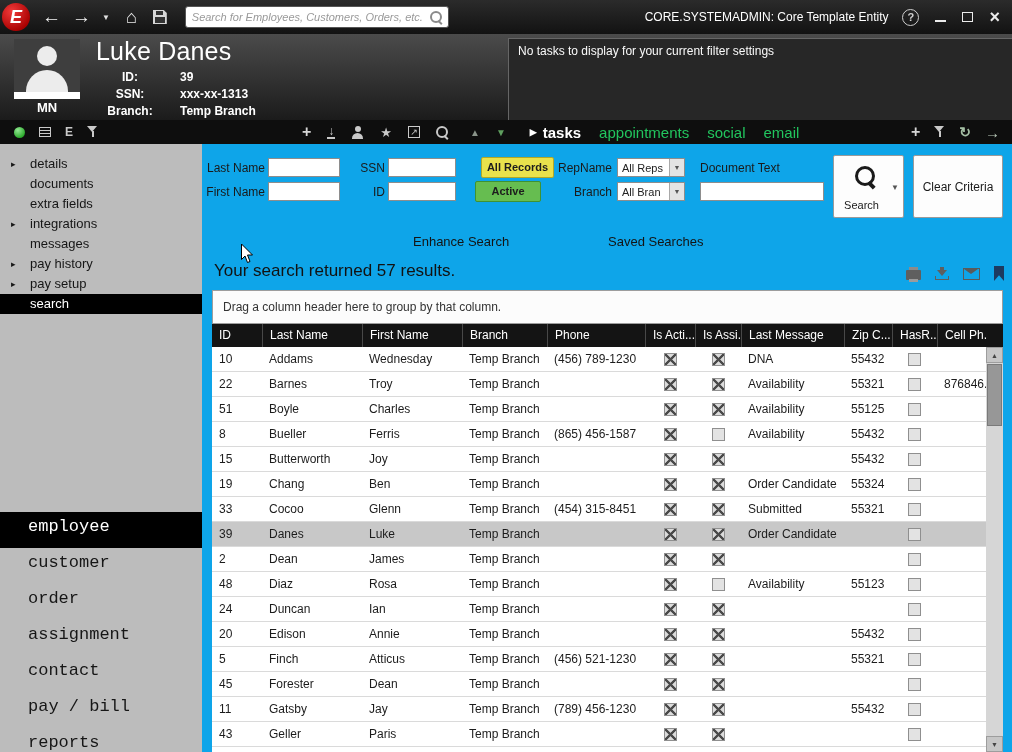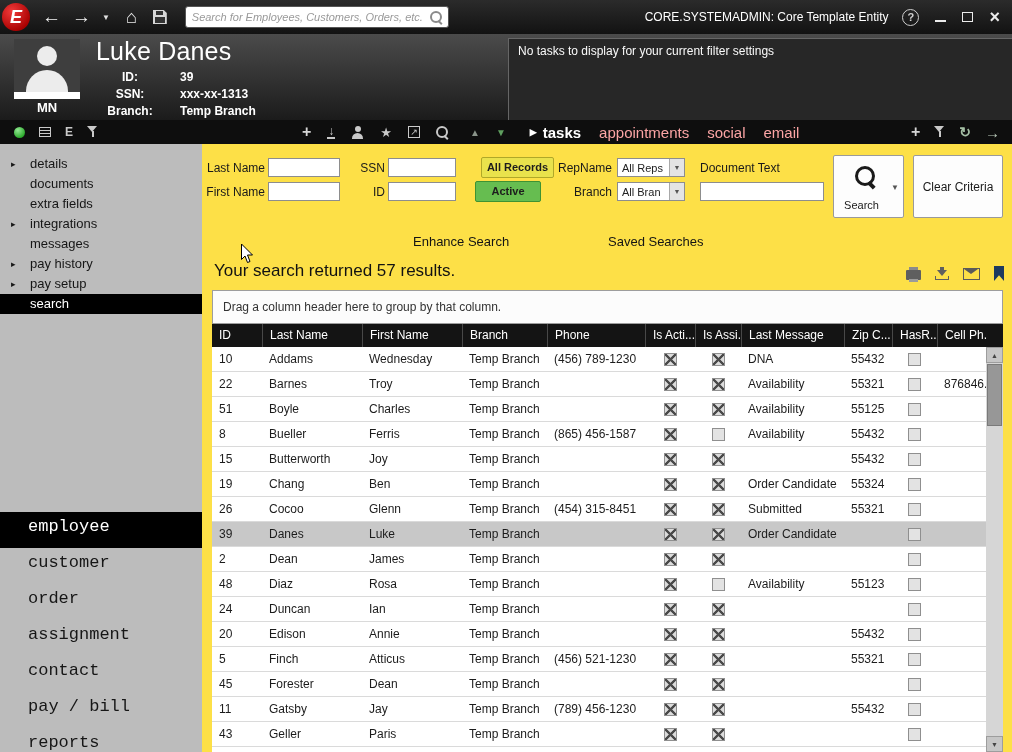--- a/index.html
+++ b/index.html
@@ -82,40 +82,40 @@
   .person-icon::after { content:""; position:absolute; left:1px; bottom:0; width:11px; height:6px;
     border-radius:6px 6px 0 0; background:#c9c9c9; }
   .star-glyph { color:#c9c9c9; font-size:13px; line-height:13px; }
   .export-glyph { width:12px; height:12px; border:1px solid #c9c9c9; color:#c9c9c9; font-size:9px;
     line-height:10px; text-align:center; display:inline-block; }
   .mag-icon.light::before { border-color:#c9c9c9; }
   .mag-icon.light::after { background:#c9c9c9; }
   .up-glyph { color:#8a948a; font-size:10px; }
   .down-glyph { color:#5f9f5f; font-size:10px; }
   .tab-strip { display:flex; align-items:center; gap:18px; margin-left:24px; font-size:15px; }
-  .tbtab { color:#fca5a5; display:flex; align-items:center; gap:6px; }
+  .tbtab { color:#22c55e; display:flex; align-items:center; gap:6px; }
   .tbtab.active { color:#fff; font-weight:bold; }
   .tab-marker { font-size:9px; color:#fff; }
   .tb-right { margin-left:auto; display:flex; align-items:center; gap:14px; padding-right:12px; }
   .refresh-glyph { color:#a5c0a5; font-size:14px; font-weight:bold; line-height:14px; }
   .goto-glyph { color:#b9c9b9; font-size:15px; font-weight:bold; line-height:15px; }
 
   
   .sidebar { position:absolute; top:144px; left:0; width:202px; bottom:0; background:#bcbcbc; z-index:10; }
   .nav-top { list-style:none; margin-top:10px; font-size:13px; color:#161616; }
   .nav-top li { position:relative; height:20px; line-height:20px; padding-left:30px; cursor:default; }
   .nav-top li .bullet { position:absolute; left:11px; top:0; font-size:9px; }
   .nav-top li.sel { background:#000; color:#fff; }
   .nav-sections { list-style:none; position:absolute; left:0; right:0; top:368px; font-size:17px; color:#161616; }
   .nav-sections li { position:relative; height:36px; line-height:30px; padding-left:28px; cursor:default;font-family:Liberation Mono, monospace; }
   .nav-sections li.sel { background:#000; color:#fff; }
   .section-arrow { position:absolute; right:20px; top:0; font-size:10px; }
 
   
-  .main { position:absolute; top:144px; left:202px; right:0; bottom:0; background:#fde047; }
+  .main { position:absolute; top:144px; left:202px; right:0; bottom:0; background:#0ea5e9; }
   .flabel { position:absolute; font-size:12px; color:#1a1a1a; }
   .finput { position:absolute; height:19px; border:1px solid #8d8d8d; background:#fff; font-size:12px;
     padding:0 3px; font-family:"Liberation Sans", sans-serif; outline:none; }
   .toggle { position:absolute; height:21px; border-radius:2px; font-size:11px; font-weight:bold;
     color:#1d1d1d; text-align:center; line-height:19px; }
   .toggle.records { background:#e9e24c; border:1px solid #b0a828;margin-left:6px; }
   .toggle.active { background:#66bd50; border:1px solid #3f9232; }
   .fselect { position:absolute; height:19px; background:#fff; border:1px solid #8d8d8d; font-size:11px;
     color:#222; display:flex; align-items:center; }
   .fselect .selval { flex:1; padding-left:4px; white-space:nowrap; overflow:hidden; }
@@ -535,21 +535,21 @@
               <span class="cb checked"></span>
             </div>
             <div class="cell">Order Candidate</div>
             <div class="cell">55324</div>
             <div class="cell cbcell">
               <span class="cb"></span>
             </div>
             <div class="cell"></div>
           </div>
           <div class="grow">
-            <div class="cell">26</div>
+            <div class="cell">33</div>
             <div class="cell">Cocoo</div>
             <div class="cell">Glenn</div>
             <div class="cell">Temp Branch</div>
             <div class="cell">(454) 315-8451</div>
             <div class="cell cbcell">
               <span class="cb checked"></span>
             </div>
             <div class="cell cbcell">
               <span class="cb checked"></span>
             </div>

